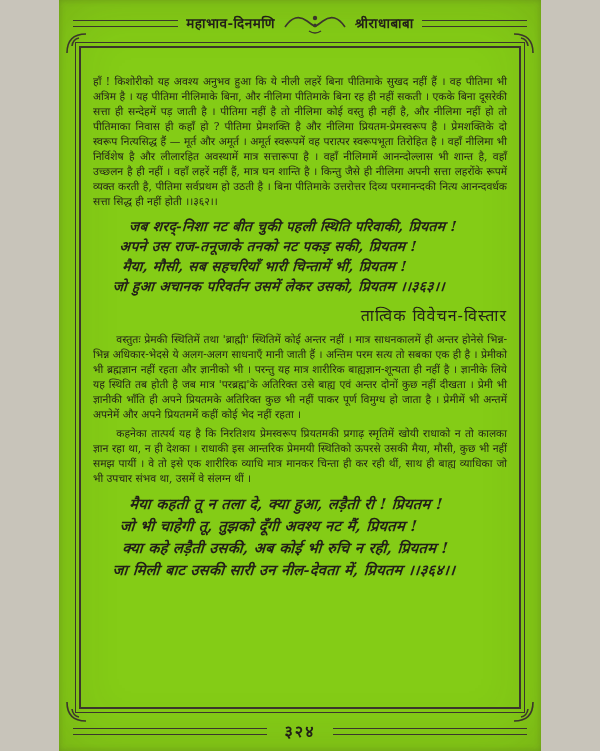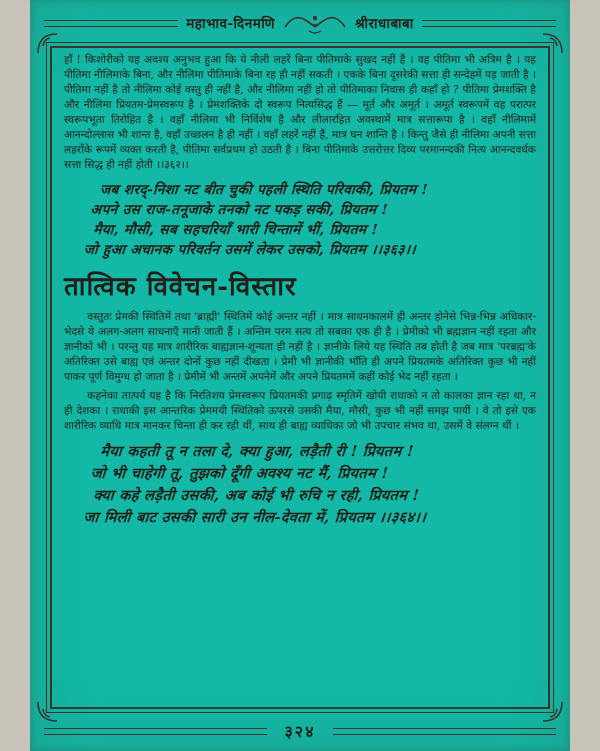--- a/index.html
+++ b/index.html
@@ -1,20 +1,20 @@
 <!DOCTYPE html>
 <html><head>
 <meta charset="utf-8">
 <style>
   html,body{margin:0;padding:0;background:#c8c4ba;}
   .page{
     position:relative;
-    width:540px;height:751px;
+    width:482px;height:751px;
     margin:0 auto;
-    background:#14b8a6;
+    background:#84cc16;
     box-shadow:inset 0 0 60px rgba(60,50,30,.18), inset 0 0 6px rgba(60,50,30,.25);
     font-family:"DejaVu Serif","Liberation Serif",serif;
     color:#221f18;
     overflow:hidden;
   }
   
   .top-band{
     position:absolute;top:8px;left:14px;right:14px;height:30px;
     display:flex;align-items:center;gap:8px;
   }
@@ -30,21 +30,21 @@
   .frame{
     position:absolute;left:16px;right:16px;top:42px;bottom:38px;
     border:1.5px solid #3b362c;
   }
   .frame-inner{
     position:absolute;left:3px;right:3px;top:3px;bottom:3px;
     border:2.5px solid #3b362c;
   }
   .content{
     position:absolute;left:0;right:0;top:0;bottom:0;
-    padding:4px 12px 6px 12px;
+    padding:26px 12px 6px 12px;
     overflow:hidden;
   }
   
   .corner{position:absolute;width:22px;height:22px;}
   .corner path{stroke:#3b362c;stroke-width:1.6;fill:none;}
   .c-tl{left:6px;top:32px;}
   .c-tr{right:6px;top:32px;transform:scaleX(-1);}
   .c-bl{left:6px;bottom:28px;transform:scaleY(-1);}
   .c-br{right:6px;bottom:28px;transform:scale(-1,-1);}
   
@@ -61,22 +61,22 @@
     letter-spacing:.3px;white-space:nowrap;
   }
   .verse .verse-line:nth-child(1){padding-left:34px;}
   .verse .verse-line:nth-child(2){padding-left:26px;}
   .verse .verse-line:nth-child(3){padding-left:30px;}
   .verse .verse-line:nth-child(4){padding-left:22px;}
   .verse2 .verse-line{font-size:14.6px;line-height:22px;}
   
   h2.heading{
     margin:8px 0 6px 0;
-    text-align:left;
-    font-size:26px;font-weight:bold;letter-spacing:1px;
+    text-align:right;
+    font-size:16px;font-weight:normal;letter-spacing:1px;
   }
   
   .bottom-band{
     position:absolute;bottom:6px;left:14px;right:14px;height:28px;
     display:flex;align-items:center;gap:18px;
   }
   .pagenum{
     font-size:16px;font-weight:bold;letter-spacing:2px;white-space:nowrap;
   }
 </style>

